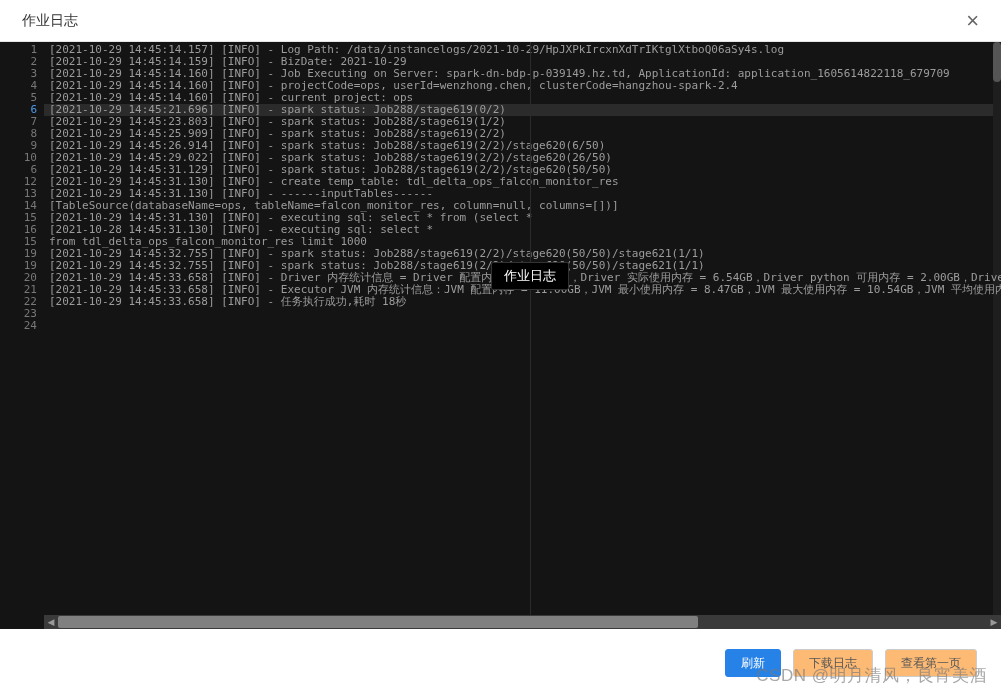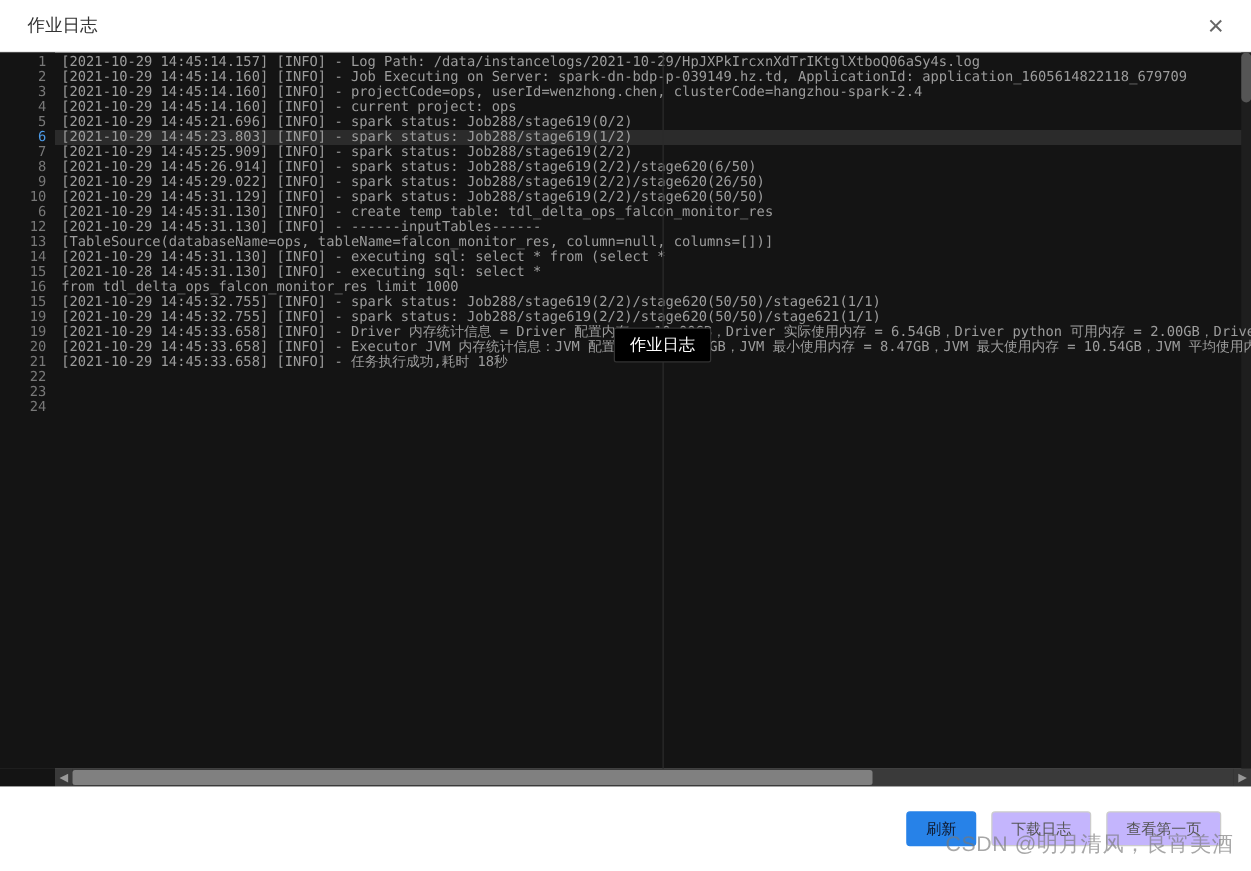--- a/index.html
+++ b/index.html
@@ -172,28 +172,28 @@
       align-items: center;
       justify-content: flex-end;
       padding-right: 24px;
       gap: 12px;
     }
     .btn {
       height: 28px;
       padding: 0 15px;
       font-size: 12px;
       border: 1px solid #ccc;
-      background: #c4b5fd;
+      background: #fdba74;
       color: #555;
       border-radius: 3px;
       cursor: pointer;
     }
     .btn-primary {
       background: #2782e8;
-      color: #0f172a;
+      color: #ffffff;
       border-color: #2782e8;
     }
     .watermark {
       position: absolute;
       right: 14px;
       bottom: 10px;
       color: rgba(120,120,120,0.65);
       font-size: 17px;
       font-weight: 400;
       z-index: 30;
@@ -233,20 +233,21 @@
       <div>19</div>
       <div>20</div>
       <div>21</div>
       <div>22</div>
       <div>23</div>
       <div>24</div>
     </div>
   <div class="log-content">
     <div class="lines" id="log-lines">
         <div class="line">[2021-10-29 14:45:14.157] [INFO] - Log Path: /data/instancelogs/2021-10-29/HpJXPkIrcxnXdTrIKtglXtboQ06aSy4s.log</div>
+        <div class="line">[2021-10-29 14:45:14.159] [INFO] - BizDate: 2021-10-29</div>
         <div class="line">[2021-10-29 14:45:14.160] [INFO] - Job Executing on Server: spark-dn-bdp-p-039149.hz.td, ApplicationId: application_1605614822118_679709</div>
         <div class="line">[2021-10-29 14:45:14.160] [INFO] - projectCode=ops, userId=wenzhong.chen, clusterCode=hangzhou-spark-2.4</div>
         <div class="line">[2021-10-29 14:45:14.160] [INFO] - current project: ops</div>
         <div class="line">[2021-10-29 14:45:21.696] [INFO] - spark status: Job288/stage619(0/2)</div>
         <div class="line">[2021-10-29 14:45:23.803] [INFO] - spark status: Job288/stage619(1/2)</div>
         <div class="line">[2021-10-29 14:45:25.909] [INFO] - spark status: Job288/stage619(2/2)</div>
         <div class="line">[2021-10-29 14:45:26.914] [INFO] - spark status: Job288/stage619(2/2)/stage620(6/50)</div>
         <div class="line">[2021-10-29 14:45:29.022] [INFO] - spark status: Job288/stage619(2/2)/stage620(26/50)</div>
         <div class="line">[2021-10-29 14:45:31.129] [INFO] - spark status: Job288/stage619(2/2)/stage620(50/50)</div>
         <div class="line">[2021-10-29 14:45:31.130] [INFO] - create temp table: tdl_delta_ops_falcon_monitor_res</div>

